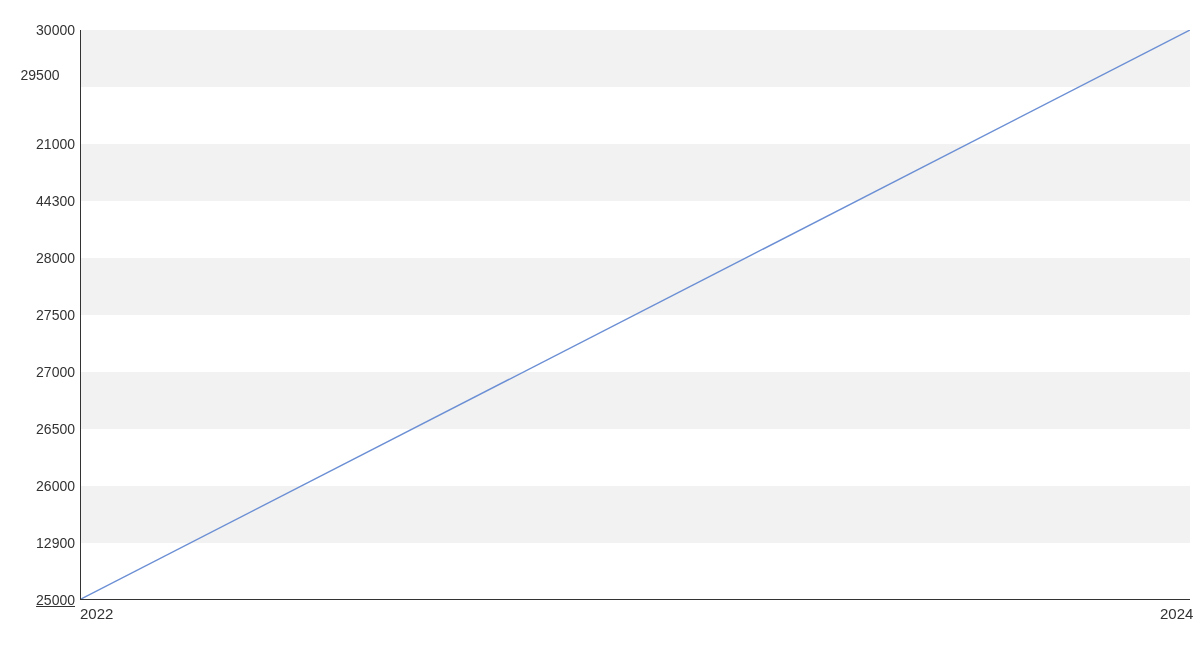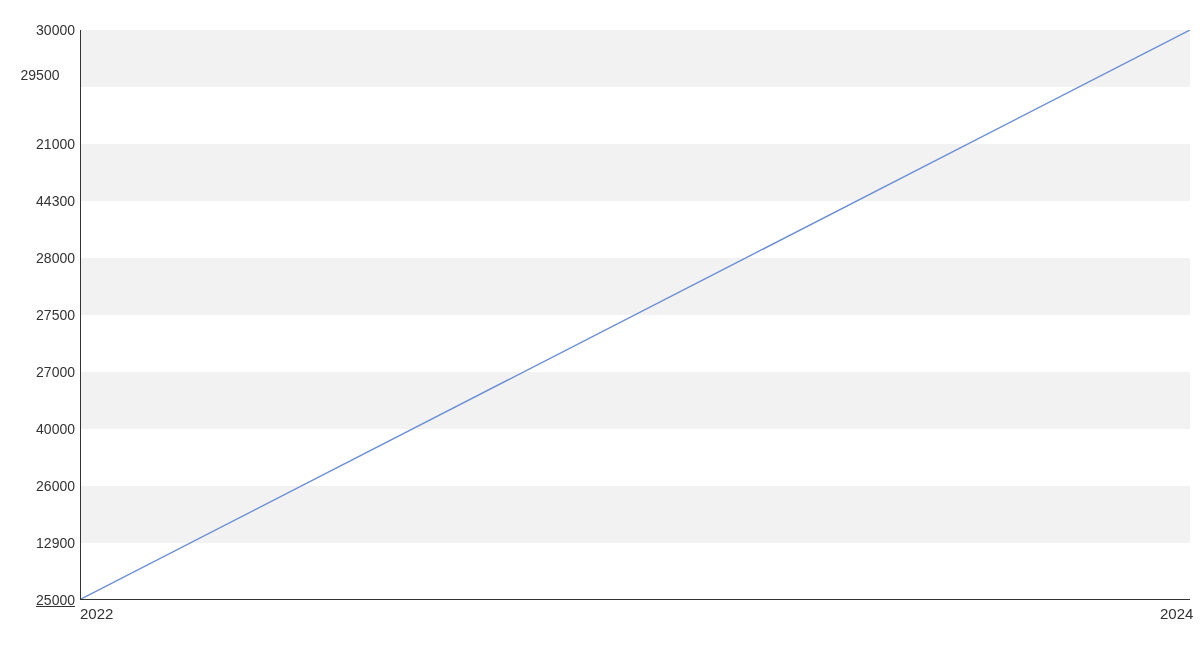--- a/index.html
+++ b/index.html
@@ -77,21 +77,21 @@
       <div class="band" style="top: 228px; height: 57px;"></div>
       <div class="band" style="top: 342px; height: 57px;"></div>
       <div class="band" style="top: 456px; height: 57px;"></div>
     <svg class="line" id="svgline" preserveAspectRatio="none" viewBox="0 0 1110 570">
         <path d="M0 570 L1110 0" stroke="#6b8fd4" stroke-width="1.4" fill="none" vector-effect="non-scaling-stroke"></path>
       </svg>
   </div>
 <div class="ylabel" style="top: 600px; text-decoration: underline;">25000</div>
     <div class="ylabel" style="top: 543px;">12900</div>
     <div class="ylabel" style="top: 486px;">26000</div>
-    <div class="ylabel" style="top: 429px;">40000</div>
+    <div class="ylabel" style="top: 429px;">26500</div>
     <div class="ylabel" style="top: 372px;">27000</div>
     <div class="ylabel" style="top: 315px;">27500</div>
     <div class="ylabel" style="top: 258px;">28000</div>
     <div class="ylabel" style="top: 201px;">44300</div>
     <div class="ylabel" style="top: 144px;">21000</div>
     <div class="ylabel" style="top: 75px; text-align: center;">29500</div>
     <div class="ylabel" style="top: 30px;">30000</div>
     <div class="xlabel" style="left: 80px;">2022</div>
     <div class="xlabel" style="left: 1160px;">2024</div>
   </div>

